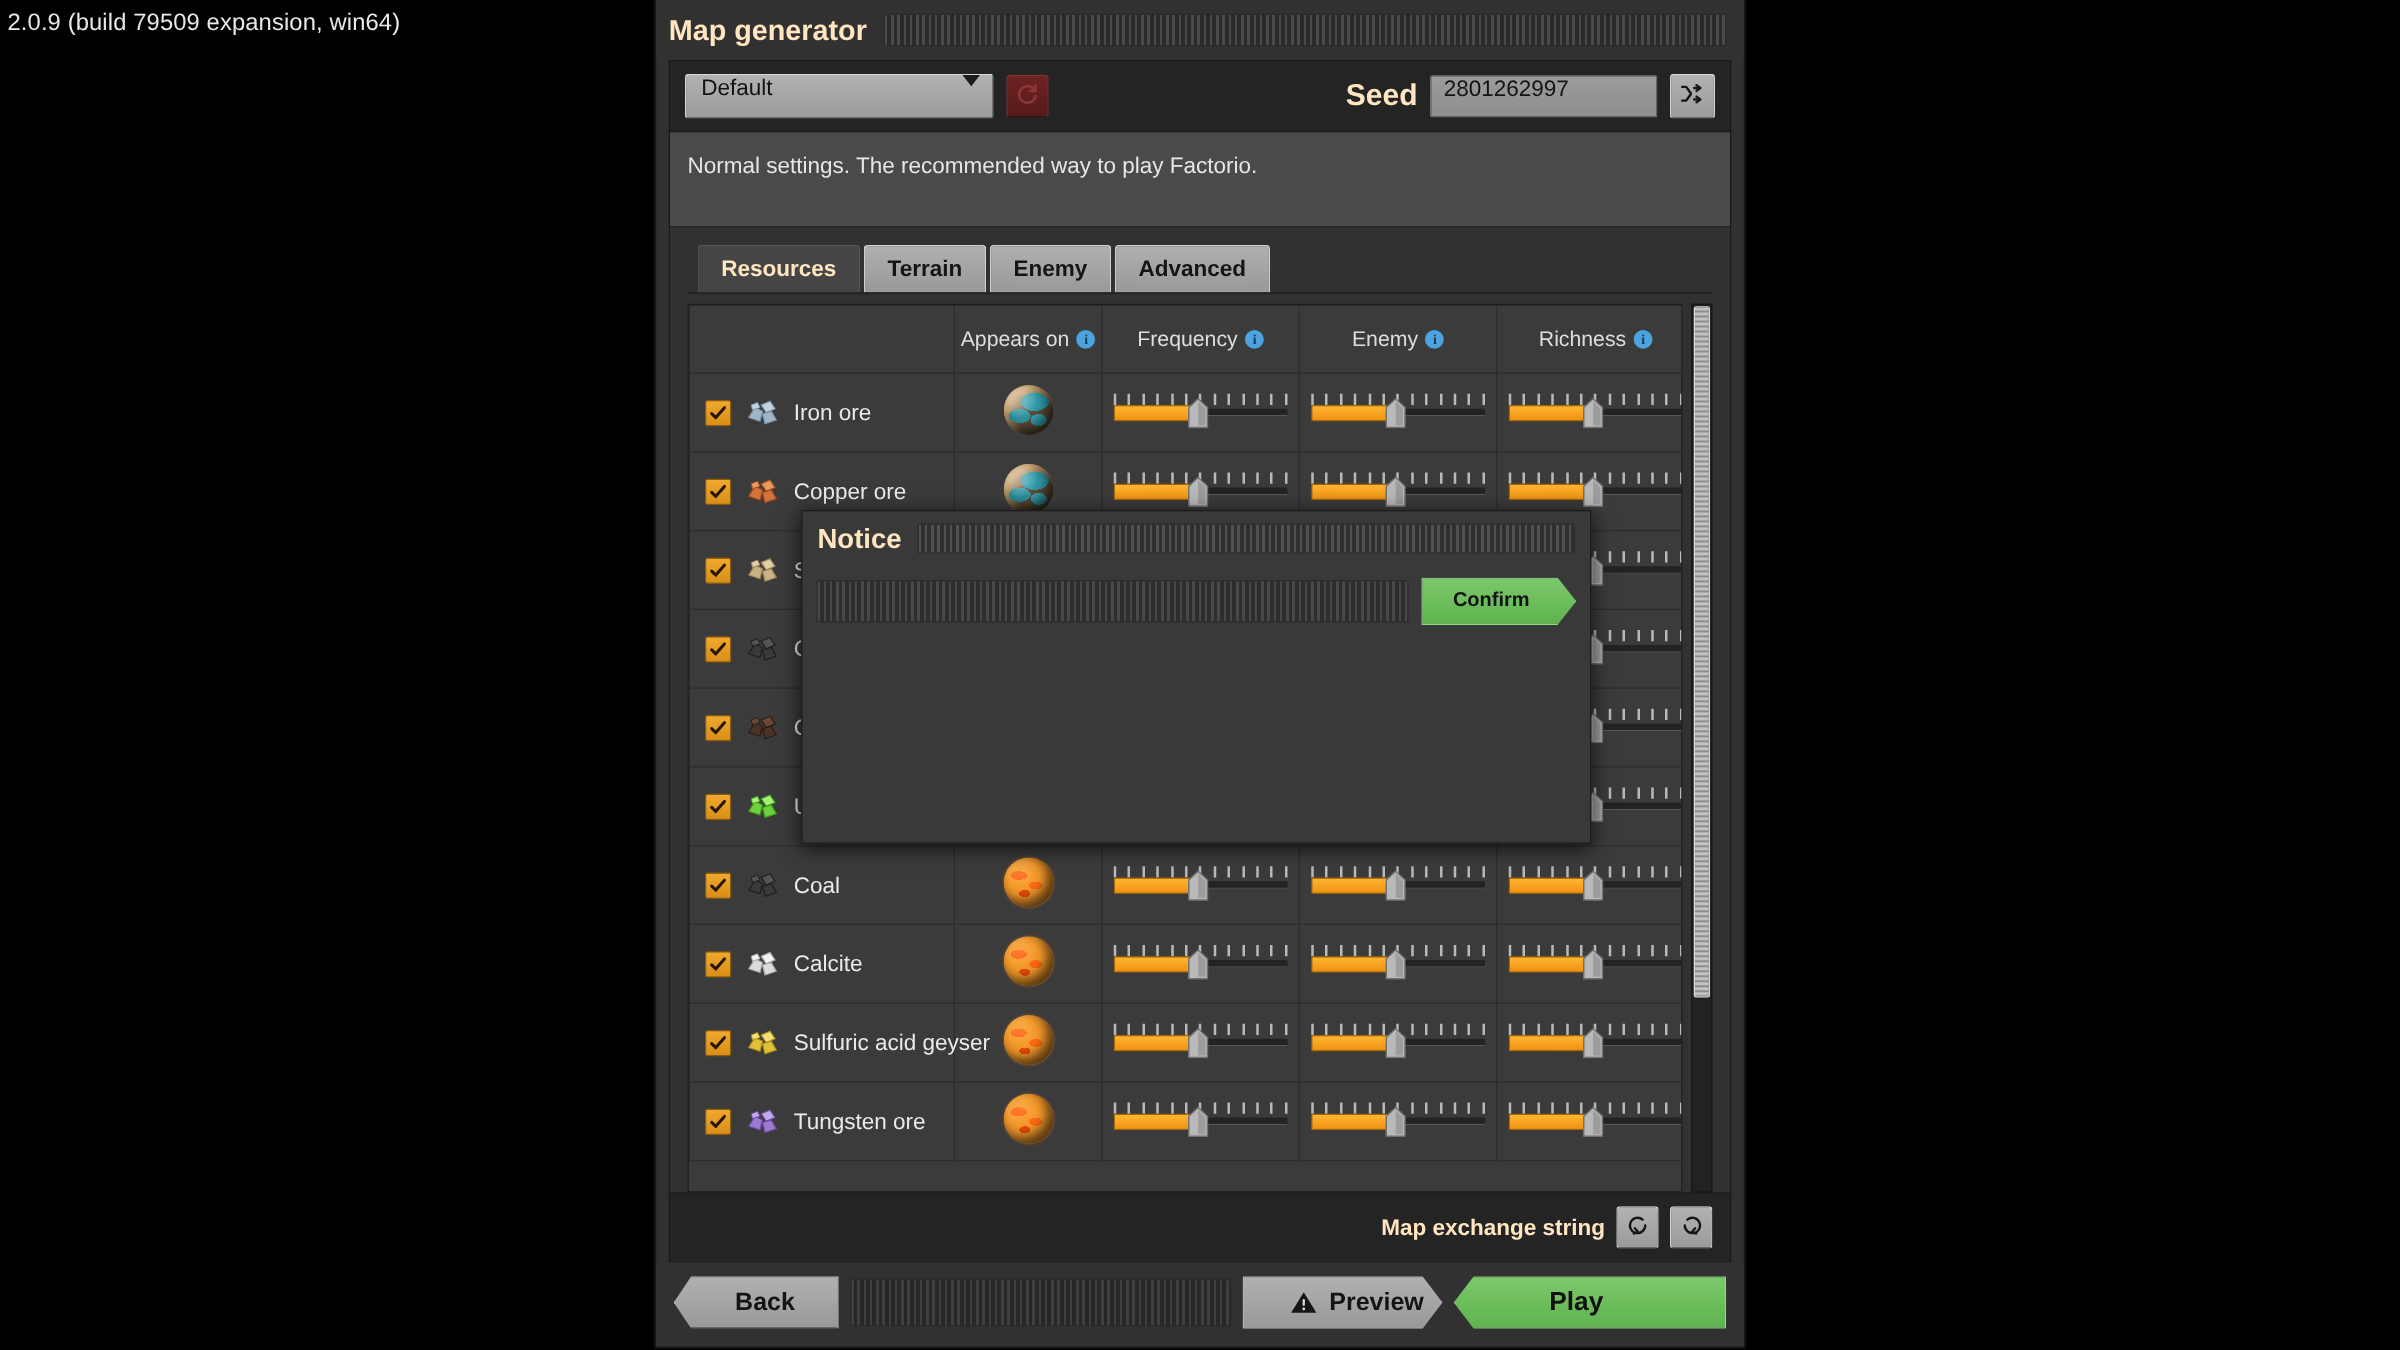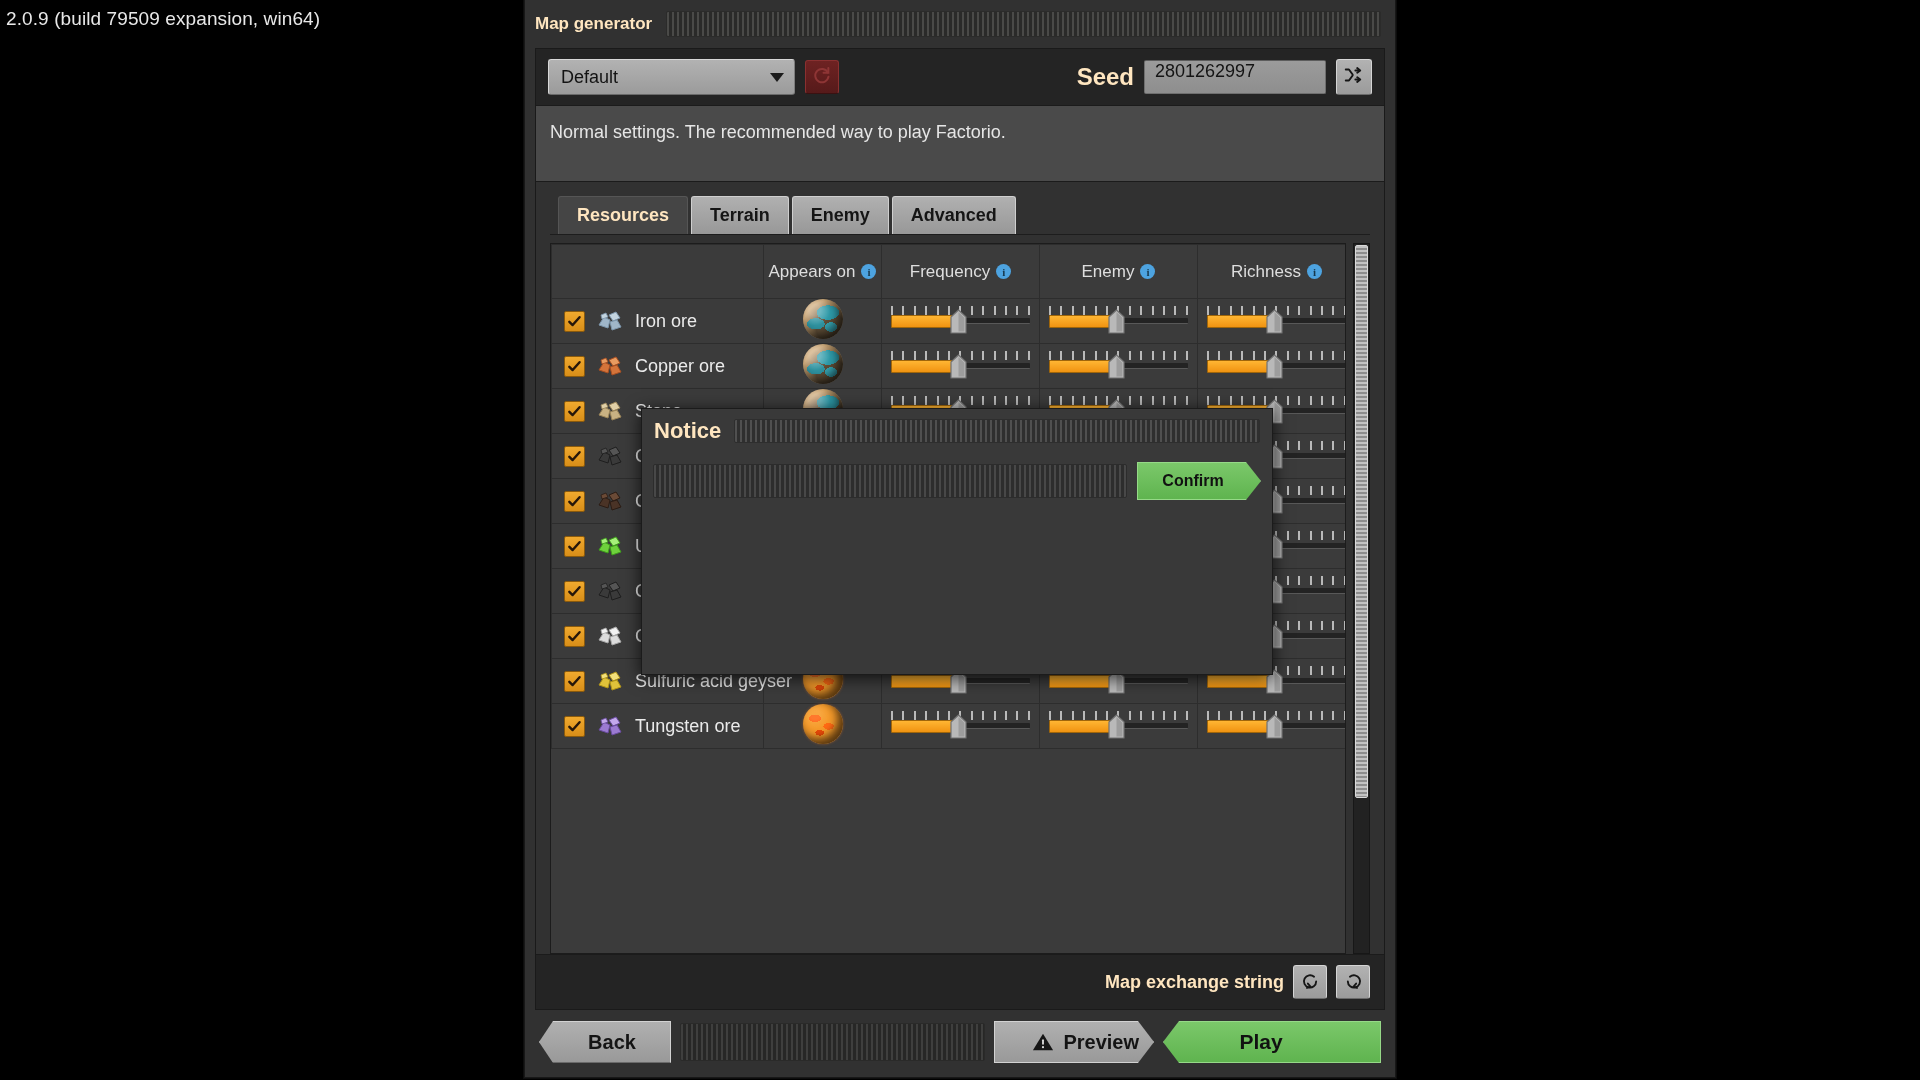--- a/index.html
+++ b/index.html
@@ -25,21 +25,21 @@
     box-shadow: 0 0 0 1px #0d0d0d;
     display: flex; flex-direction: column;
   }
 
   .titlebar {
     height: 48px; display: flex; align-items: center;
     padding: 0 14px 0 10px; gap: 14px; flex-shrink: 0;
     background: #313131;
   }
   .window-title {
-    color: #ffe6c0; font-size: 17px; font-weight: bold;
+    color: #ffe6c0; font-size: 23px; font-weight: bold;
     white-space: nowrap;
   }
   .drag-handle {
     flex: 1; height: 26px; border-radius: 2px;
     background-image: repeating-linear-gradient(to right,
       #4a4a48 0px, #4a4a48 2px, #2a2a29 2px, #2a2a29 5px);
     border: 1px solid #2b2b2a;
   }
 
   .inner-frame {
@@ -56,21 +56,21 @@
     padding: 10px 12px; background: #242424;
     border-bottom: 1px solid #1b1b1b;
     flex-shrink: 0;
   }
   .dropdown {
     width: 247px; height: 36px;
     background: linear-gradient(to bottom, #b2b2b2, #9b9b9b);
     border: 1px solid #d8d8d8;
     border-bottom-color: #6a6a6a; border-right-color: #7d7d7d;
     border-radius: 3px;
-    display: flex; align-items: center; justify-content: space-between;
+    display: flex; align-items: flex-start; justify-content: space-between;
     padding: 0 10px 0 12px;
     color: #131313; font-size: 18px; cursor: pointer;
   }
   .caret {
     width: 0; height: 0;
     border-left: 7px solid transparent; border-right: 7px solid transparent;
     border-top: 9px solid #1b1b1b;
   }
   .reset-btn {
     width: 34px; height: 34px; border-radius: 3px;
@@ -137,21 +137,21 @@
     flex: 1; border: 1px solid #1c1c1c;
     background: #3b3b3b; overflow: hidden;
     position: relative;
   }
   table.res-table {
     width: 100%; border-collapse: collapse;
     table-layout: fixed;
   }
   table.res-table th, table.res-table td {
     border: 1px solid #2d2d2d;
-    height: 45px;
+    height: 63px;
   }
   table.res-table th {
     color: #dedede; font-size: 17px; font-weight: normal;
     height: 54px; background: #3b3b3b;
   }
   th.col-name { width: 212px; }
   th.col-appears { width: 118px; }
   th.col-freq, th.col-size, th.col-rich { width: 158px; }
   .th-inner { display: flex; align-items: center; justify-content: center; gap: 6px; }
   .info-icon {

